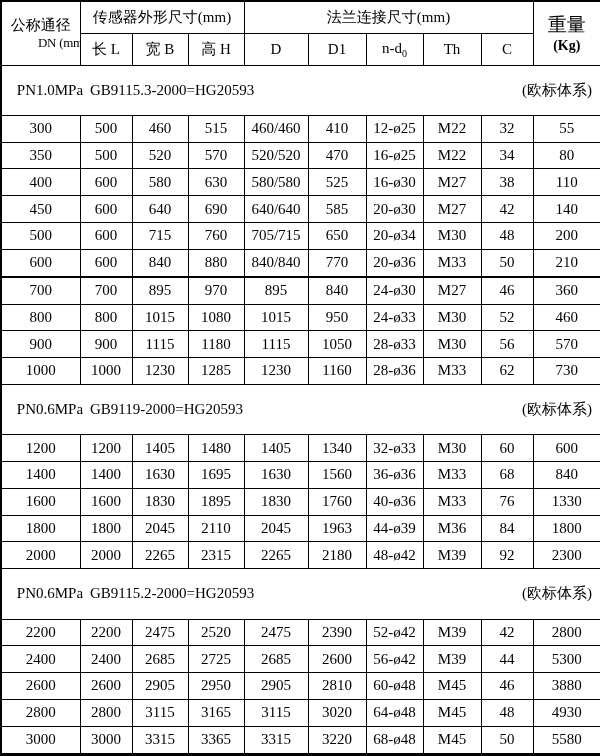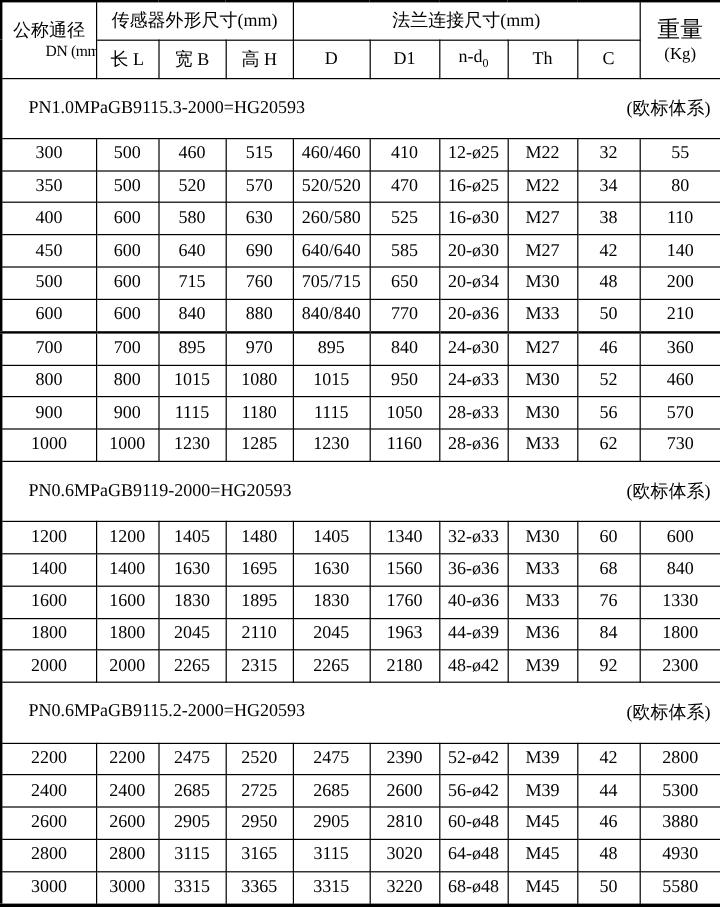--- a/index.html
+++ b/index.html
@@ -25,24 +25,24 @@
     vertical-align: middle;
     font-size: 15px;
     padding: 0;
     overflow: hidden;
     white-space: nowrap;
   }
   thead tr { height: 32px; }
   thead td { font-size: 14px; }
   .dn-line2 { font-size: 13px; letter-spacing: -0.3px; padding-left: 36px; }
   .weight-line1 { font-size: 19px; }
-  .weight-line2 { font-size: 14px; }
+  .weight-line2 { font-size: 14px; font-weight: bold; }
   .sub-zero { font-size: 10px; }
   tr.section-row { height: 34px; }
-  tr.section-row td { text-align: right; }
+  tr.section-row td { text-align: center; }
   .section-line {
     display: flex;
     align-items: center;
     padding: 0 8px;
     font-size: 15px;
   }
   .section-line .pressure { width: 80px; flex: 0 0 auto; }
   .section-line .standard { flex: 0 0 auto; }
   .section-line .system { margin-left: auto; }
   tr.data-row { height: 18px; }
@@ -120,21 +120,21 @@
         <td>16-ø25</td>
         <td>M22</td>
         <td>34</td>
         <td>80</td>
       </tr>
       <tr class="data-row">
         <td>400</td>
         <td>600</td>
         <td>580</td>
         <td>630</td>
-        <td>260/580</td>
+        <td>580/580</td>
         <td>525</td>
         <td>16-ø30</td>
         <td>M27</td>
         <td>38</td>
         <td>110</td>
       </tr>
       <tr class="data-row">
         <td>450</td>
         <td>600</td>
         <td>640</td>

